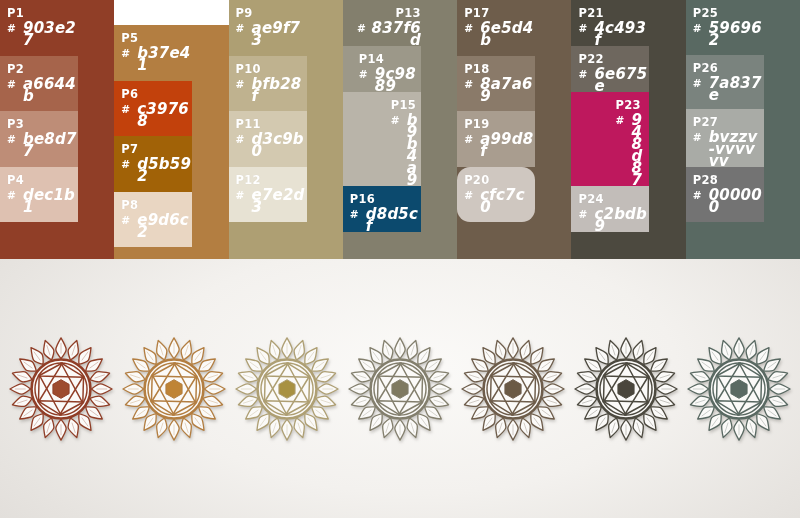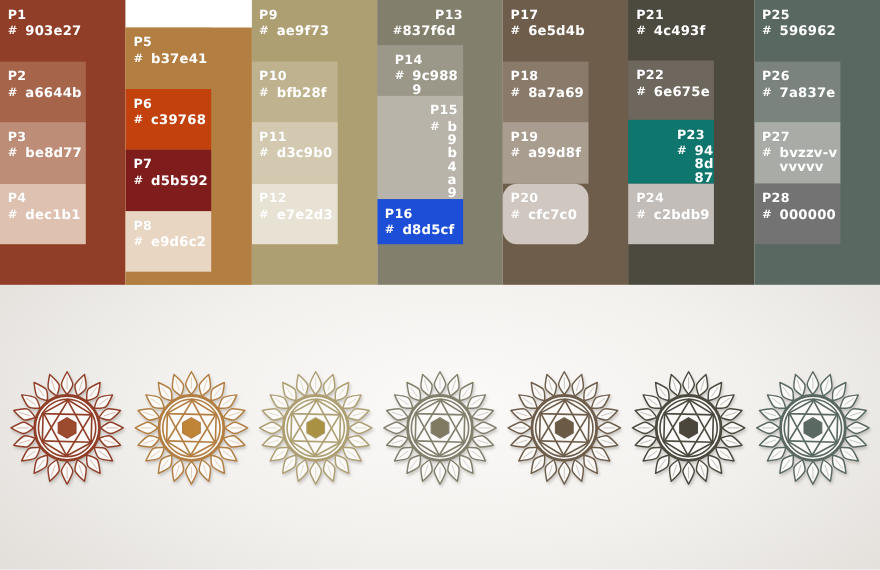--- a/index.html
+++ b/index.html
@@ -71,26 +71,27 @@
   .swatch-hash {
     color: #ffffff;
     font-size: 10.5px;
     font-weight: bold;
     line-height: 12px;
     width: 16px;
     flex: none;
   }
   .swatch-hex {
     color: #ffffff;
-    font-size: 12px;
+    font-size: 15px;
     font-weight: bold;
     line-height: 12px;
     letter-spacing: 0.2px;
     word-break: break-all;
     max-width: 58px;
+    font-style: italic;
   }
 
   
   #logostrip {
     position: absolute;
     left: 0;
     top: 259px;
     width: 800px;
     height: 259px;
     overflow: hidden;
@@ -170,21 +171,21 @@
               <span class="swatch-hex">b37e41</span>
             </div>
           </div>
           <div class="swatch" style="background: #c2410c;">
             <span class="swatch-name">P6</span>
             <div class="swatch-hexline">
               <span class="swatch-hash">#</span>
               <span class="swatch-hex">c39768</span>
             </div>
           </div>
-          <div class="swatch" style="background: #7f1d1d;">
+          <div class="swatch" style="background: #a16207;">
             <span class="swatch-name">P7</span>
             <div class="swatch-hexline">
               <span class="swatch-hash">#</span>
               <span class="swatch-hex">d5b592</span>
             </div>
           </div>
           <div class="swatch" style="background: rgb(233, 214, 194);">
             <span class="swatch-name">P8</span>
             <div class="swatch-hexline">
               <span class="swatch-hash">#</span>
@@ -241,21 +242,21 @@
               <span class="swatch-hex">9c9889</span>
             </div>
           </div>
           <div class="swatch" style="background: rgb(185, 180, 169); padding-left: 48px;">
             <span class="swatch-name">P15</span>
             <div class="swatch-hexline">
               <span class="swatch-hash">#</span>
               <span class="swatch-hex">b9b4a9</span>
             </div>
           </div>
-          <div class="swatch" style="background: #1d4ed8;">
+          <div class="swatch" style="background: #0c4a6e;">
             <span class="swatch-name">P16</span>
             <div class="swatch-hexline">
               <span class="swatch-hash">#</span>
               <span class="swatch-hex">d8d5cf</span>
             </div>
           </div>
         </div>
       </div>
       <div class="palette-col" style="background: rgb(110, 93, 75);">
         <div class="swatch-stack">
@@ -298,21 +299,21 @@
               <span class="swatch-hex">4c493f</span>
             </div>
           </div>
           <div class="swatch" style="background: rgb(110, 103, 94);">
             <span class="swatch-name">P22</span>
             <div class="swatch-hexline">
               <span class="swatch-hash">#</span>
               <span class="swatch-hex">6e675e</span>
             </div>
           </div>
-          <div class="swatch" style="background: #0f766e; padding-left: 44px;">
+          <div class="swatch" style="background: #be185d; padding-left: 44px;">
             <span class="swatch-name">P23</span>
             <div class="swatch-hexline">
               <span class="swatch-hash">#</span>
               <span class="swatch-hex">948d87</span>
             </div>
           </div>
           <div class="swatch" style="background: rgb(194, 189, 185);">
             <span class="swatch-name">P24</span>
             <div class="swatch-hexline">
               <span class="swatch-hash">#</span>

